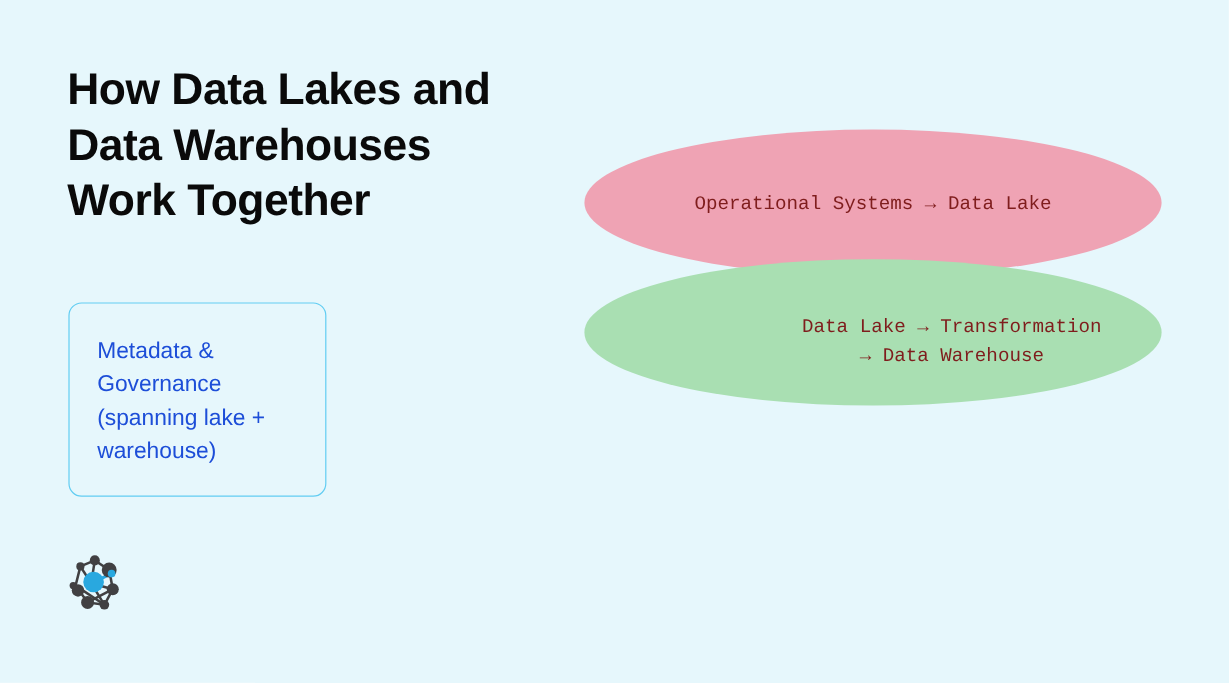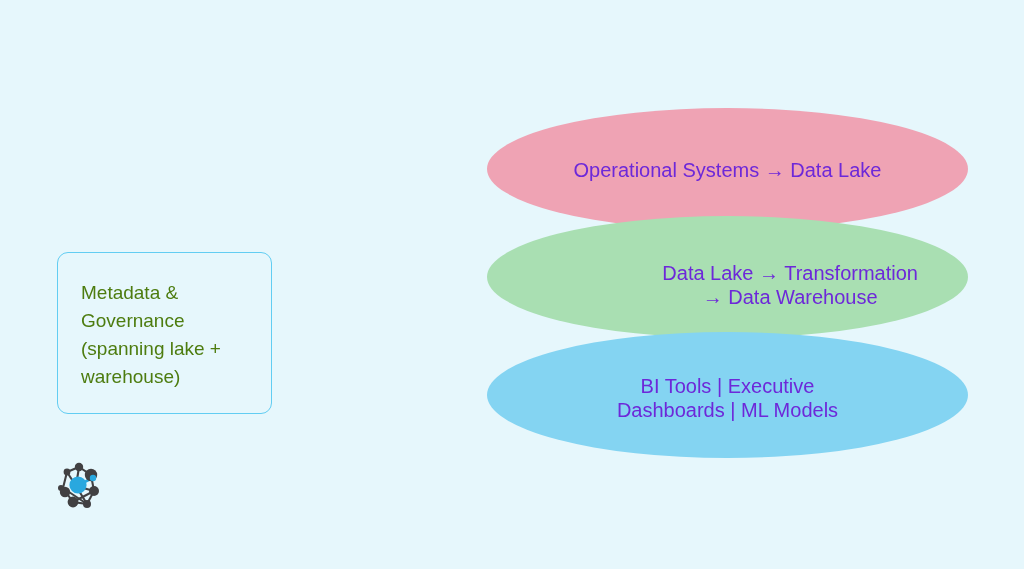--- a/index.html
+++ b/index.html
@@ -46,21 +46,21 @@
     border-radius: 11px;
     background: transparent;
   }
   #metadata-text {
     position: absolute;
     left: 23px;
     top: 26px;
     width: 180px;
     font-size: 19px;
     line-height: 28px;
-    color: #4d7c0f;
+    color: #1d4ed8;
     white-space: pre-line;
   }
 
   
   #ellipse-stack {
     position: absolute;
     left: 487px;
     top: 108px;
     width: 481px;
     height: 350px;
@@ -71,25 +71,26 @@
     width: 481px;
     border-radius: 50% / 50%;
     display: flex;
     align-items: center;
     justify-content: center;
   }
   .ellipse-label {
     position: relative;
     z-index: 5;
     text-align: center;
-    font-size: 20px;
+    font-size: 16px;
     line-height: 24px;
-    color: #6d28d9;
+    color: #7f1d1d;
     white-space: pre-line;
     padding: 0 50px;
+    font-family: Liberation Mono, monospace;
   }
   #ellipse-operational {
     top: 0px;
     height: 122px;
     background: #efa3b4;
     z-index: 1;
   }
   #ellipse-operational .ellipse-label {
     transform: translateY(1px);
   }
@@ -120,43 +121,42 @@
     top: 458px;
     width: 52px;
     height: 56px;
   }
 </style>
 </head>
 <body>
 
 <div id="slide" style="background: rgb(230, 247, 252);">
 
+  <div id="title">How Data Lakes and
+Data Warehouses
+Work Together</div>
 
   <div id="metadata-box" style="border-color: rgb(98, 205, 242);">
     <div id="metadata-text">Metadata &amp;
 Governance
 (spanning lake +
 warehouse)</div>
   </div>
 
   <div id="ellipse-stack">
 
     <div class="ellipse" id="ellipse-operational" style="background: rgb(239, 163, 180);">
       <div class="ellipse-label">Operational Systems → Data Lake</div>
     </div>
 
     <div class="ellipse" id="ellipse-transformation" style="background: rgb(169, 223, 178);">
       <div class="ellipse-label">Data Lake → Transformation
 → Data Warehouse</div>
     </div>
 
-    <div class="ellipse" id="ellipse-consumption" style="background: rgb(132, 212, 242);">
-      <div class="ellipse-label">BI Tools | Executive
-Dashboards | ML Models</div>
-    </div>
 
   </div>
 
   <div id="logo">
     <svg viewBox="0 0 52 56" width="52" height="56" aria-hidden="true">
       <g stroke="#414042" stroke-width="2.1" fill="none">
         <path d="M14 14 L26 9 L38 17"></path>
         <path d="M14 14 L10 30 L8 30"></path>
         <path d="M10 30 L20 44 L34 46"></path>
         <path d="M34 46 L41 33"></path>

